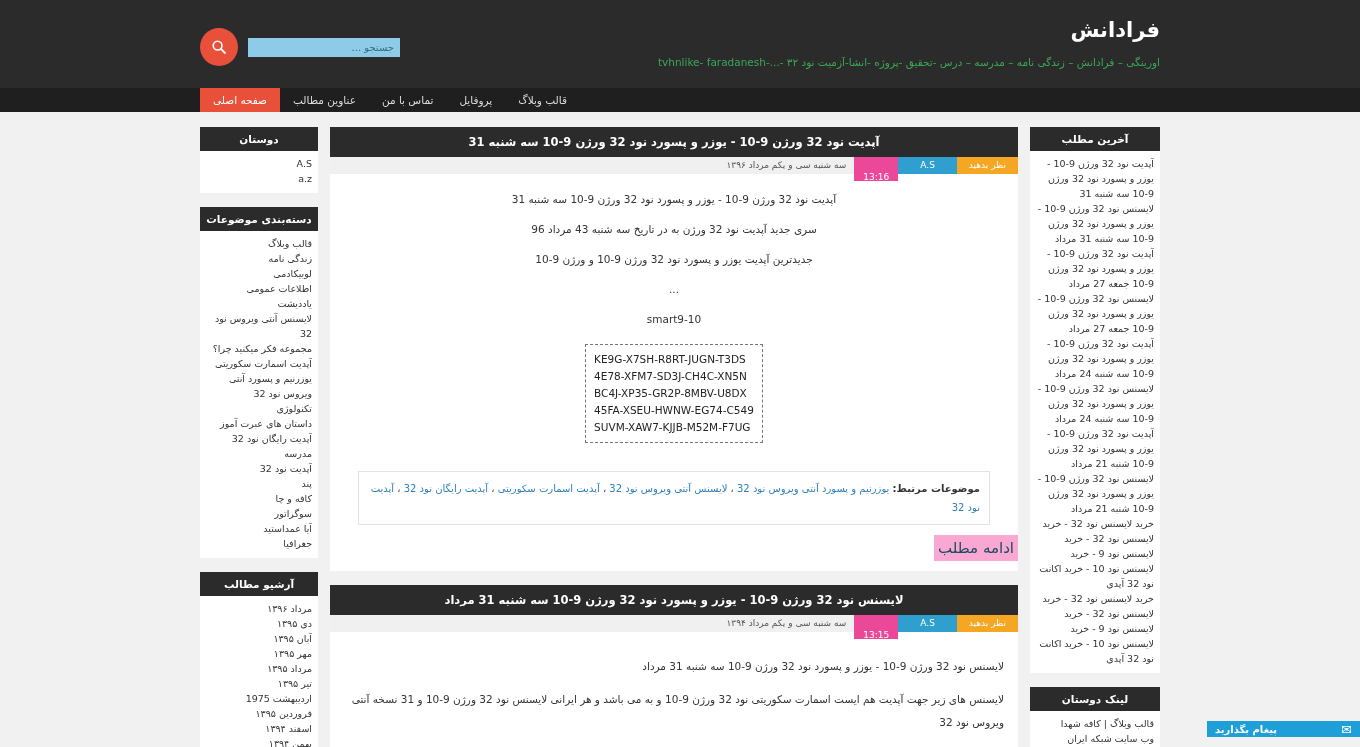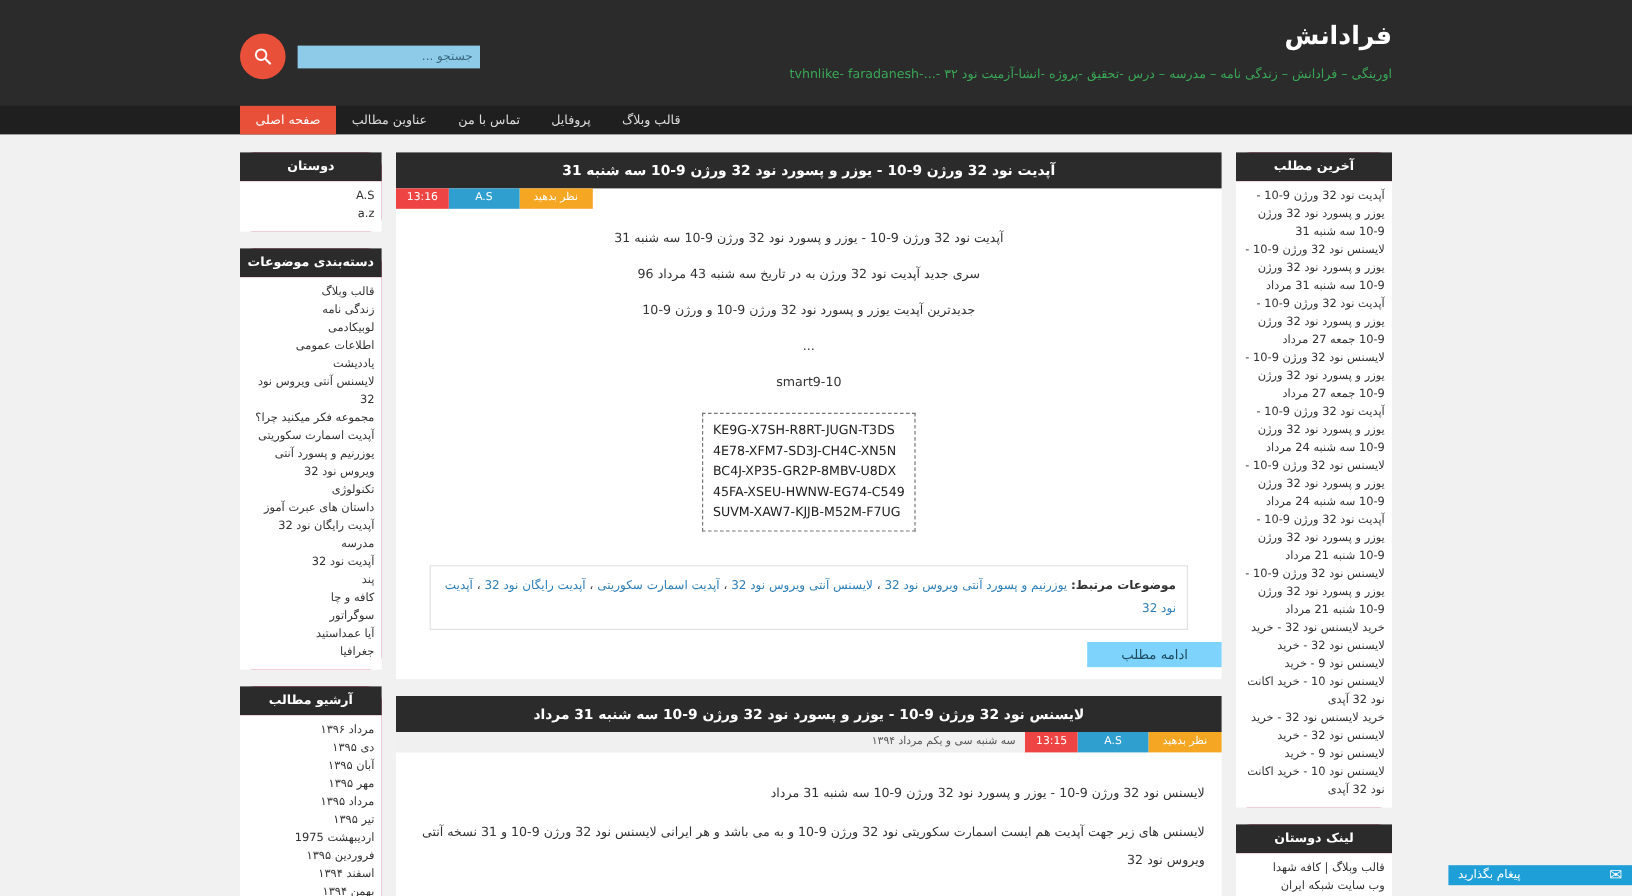--- a/index.html
+++ b/index.html
@@ -99,21 +99,21 @@
   .container {
     width: 960px; margin: 0 auto;
     display: flex; flex-direction: row-reverse;
     align-items: flex-start;
     gap: 12px;
   }
 
   
   .sidebar { width: 118px; flex: 0 0 118px; }
   .sidebar.left { width: 130px; flex: 0 0 130px; }
-  .widget { margin-bottom: 14px; background: #be185d; border-radius: 12px; }
+  .widget { margin-bottom: 14px; background: #84cc16; }
   .widget-title {
     background: #2b2b2b;
     color: #ffffff;
     font-size: 10.5px;
     font-weight: bold;
     text-align: center;
     padding: 6px 4px;
   }
   .widget-body {
     background: #ffffff;
@@ -160,22 +160,22 @@
   .meta-date {
     background: #f0f0f0;
     color: #555555;
     flex: 1 1 auto;
     text-align: right;
     direction: rtl;
     padding: 0 8px;
     line-height: 17px;
   }
   .meta-time {
-    background: #ef4444;
-    padding: 0 9px;
+    background: #ec4899;
+    padding: 12px 9px;
     line-height: 17px;
   }
   .meta-author {
     background: #2f9fd0;
     padding: 0 22px;
     line-height: 17px;
   }
   .meta-comment {
     background: #f5a623;
     padding: 0 12px;
@@ -207,24 +207,24 @@
     padding: 7px 9px;
     direction: rtl;
     text-align: right;
     font-size: 10px;
     line-height: 19px;
     color: #444;
   }
   .post-tags a { color: #2f7fb8; text-decoration: none; cursor: pointer; }
   .post-tags .lbl { color: #333; font-weight: bold; }
   .more-btn {
-    background: #7dd3fc;
+    background: #f9a8d4;
     color: #1d4a5e;
-    font-size: 11px;
-    padding: 4px 28px;
+    font-size: 15px;
+    padding: 4px 4px;
     display: inline-block;
     margin: 2px 0 10px 10px;
     cursor: pointer;
     direction: rtl;
   }
   .post-body-rtl {
     direction: rtl;
     text-align: right;
     padding: 12px 14px 14px 14px;
     font-size: 10.5px;
@@ -241,20 +241,21 @@
     background: #1e9fd8;
     display: flex;
     flex-direction: row-reverse;
     align-items: center;
     justify-content: space-between;
     color: #fff;
     font-size: 10px;
     padding: 0 8px;
     cursor: pointer;
     direction: rtl;
+    font-weight: bold;
   }
   .chat-widget .env { font-size: 13px; }
 </style>
 </head>
 <body>
 
 <div class="page">
 
   <div class="header">
     <div class="header-inner">
@@ -344,20 +345,21 @@
           </div>
         </div>
 
       </div>
 
       <div class="main">
 
         <div class="post">
           <div class="post-title">آپدیت نود 32 ورژن 9-10 - یوزر و پسورد نود 32 ورژن 9-10 سه شنبه 31</div>
           <div class="post-meta">
+            <div class="meta-date">سه شنبه سی و یکم مرداد ۱۳۹۶</div>
             <div class="meta-time">13:16</div>
             <div class="meta-author">A.S</div>
             <div class="meta-comment">نظر بدهید</div>
           </div>
           <div class="post-body">
             <p>آپدیت نود 32 ورژن 9-10 - یوزر و پسورد نود 32 ورژن 9-10      سه شنبه 31</p>
             <p>سری جدید آپدیت نود 32 ورژن به در تاریخ      سه شنبه 43  مرداد  96</p>
             <p>جدیدترین آپدیت یوزر و پسورد نود 32 ورژن 9-10 و ورژن 9-10</p>
             <p>...</p>
             <p>smart9-10</p>

